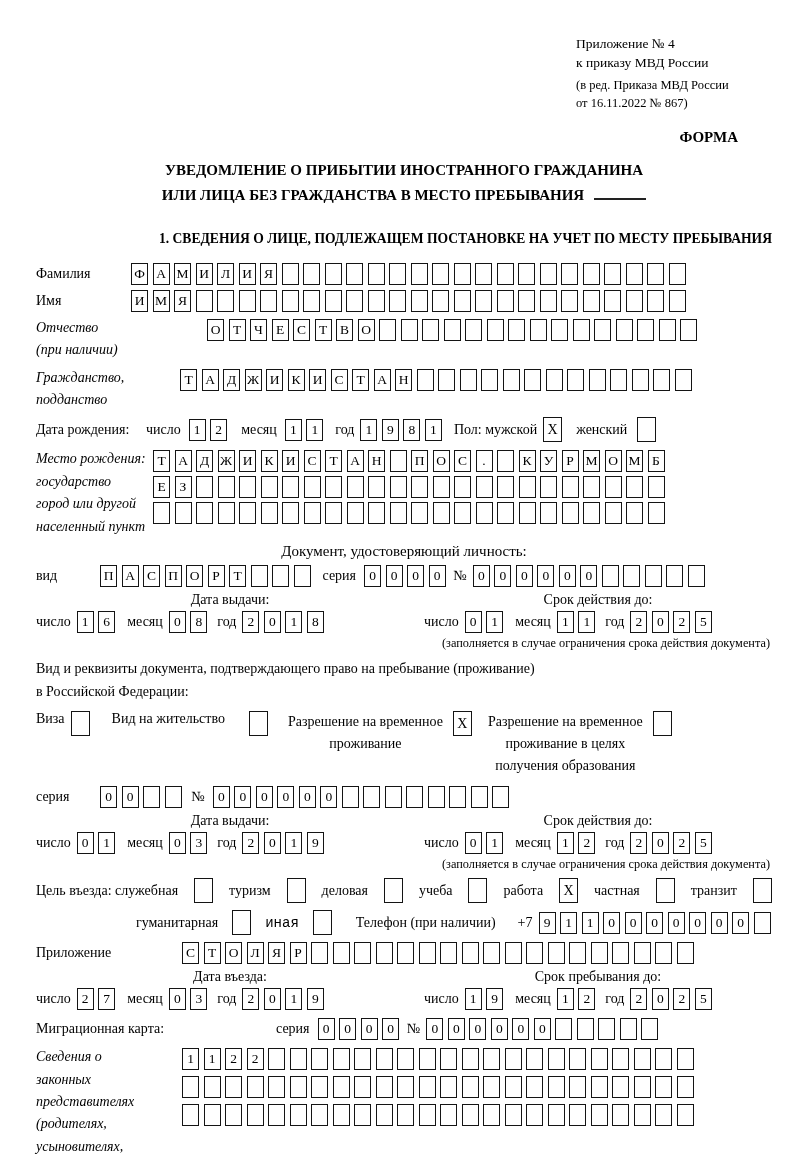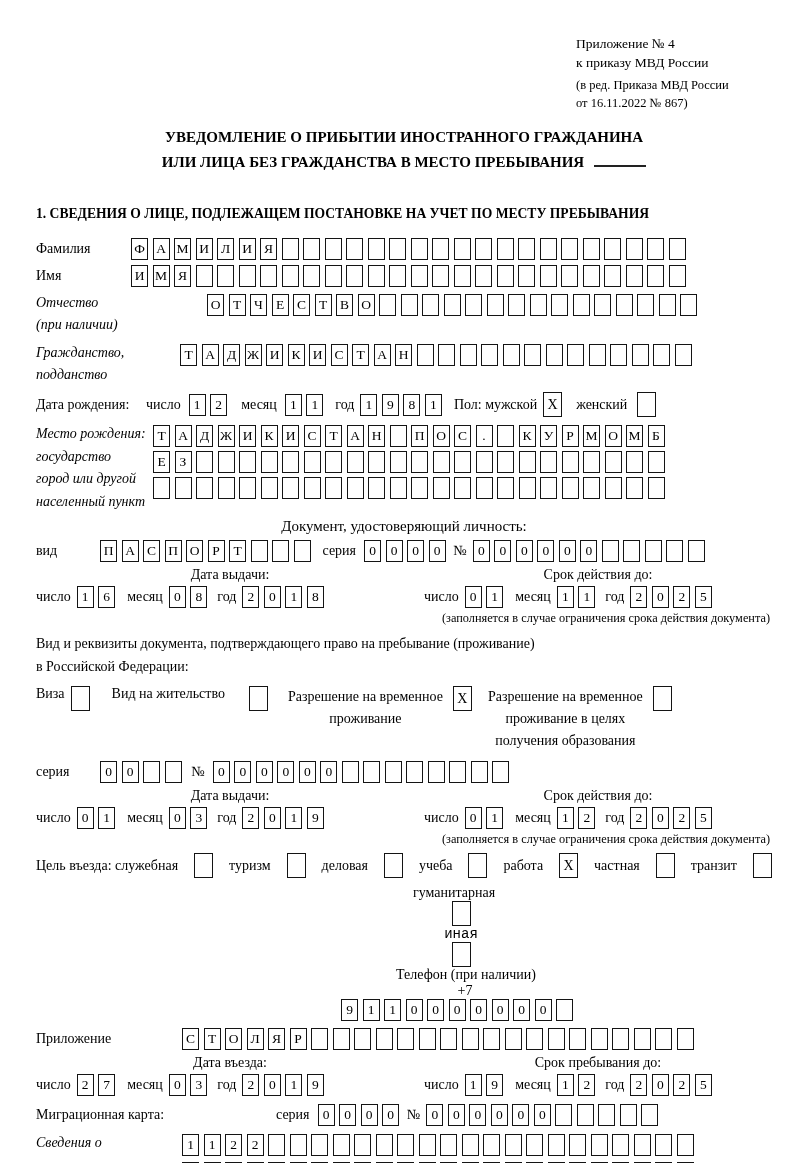--- a/index.html
+++ b/index.html
@@ -7,21 +7,21 @@
   .page {
     width:800px; height:1163px; background:#fff; color:#000;
     font-family:"Liberation Serif", serif;
     padding:34px 28px 0 36px; overflow:hidden; position:relative;
   }
   .annex { margin-left:auto; width:196px; font-size:13.5px; line-height:1.42; }
   .annex .small { font-size:12.5px; margin-top:5px; line-height:1.42; }
   .forma { text-align:right; padding-right:34px; font-weight:bold; font-size:15px; margin-top:16px; }
   .title { text-align:center; font-weight:bold; font-size:15px; margin-top:12px; line-height:1.7; }
   .blank-line { display:inline-block; width:52px; border-bottom:2px solid #222; height:0.95em; margin-left:10px; }
-  .sec1 { text-align:left; font-weight:bold; font-size:13.6px; margin-top:30px; margin-bottom:16px; }
+  .sec1 { text-align:right; font-weight:bold; font-size:13.6px; margin-top:22px; margin-bottom:16px; }
   .frow { display:flex; align-items:center; margin-bottom:5px; font-size:14px; }
   .frow.top { align-items:flex-start; }
   .lbl { flex:0 0 auto; }
   .lines { line-height:1.6;font-style:italic; }
   .cells { display:inline-flex; gap:4.5px; flex-wrap:nowrap; }
   .cell {
     flex:0 0 auto; width:17px; height:22px; border:1.6px solid #141414;
     display:flex; align-items:center; justify-content:center;
     font-size:13.5px;
   }
@@ -32,37 +32,38 @@
   .dhead .h2 { flex:1; text-align:center; }
   .drow { display:flex; align-items:center; font-size:14px; margin-top:3px; }
   .dgroup { display:flex; align-items:center; }
   .dgroup .w { margin:0 6px 0 0; }
   .note { font-size:12.3px; text-align:right; padding-right:2px; margin-top:3px; margin-bottom:6px; }
   .para { font-size:14px; line-height:1.65; margin-top:4px; }
   .permit-row { display:flex; align-items:flex-start; margin-top:8px; margin-bottom:10px; font-size:14px; }
   .permit-item { display:flex; align-items:flex-start; }
   .prelines { white-space:pre-line; text-align:center; line-height:1.55; }
   .purpose { display:flex; align-items:center; justify-content:space-between; font-size:14px; margin-top:6px; }
-  .purpose2 { display:flex; align-items:center; font-size:14px; margin-top:7px; padding-left:100px;flex-direction:column; }
+  .purpose2 { display:flex; align-items:center; font-size:14px; margin-top:7px; padding-left:100px; }
   .gap6 { margin-left:6px; } .gap10 { margin-left:10px; } .gap14 { margin-left:14px;font-family:Liberation Mono, monospace; }
 </style>
 </head>
 <body>
 
 <div class="page">
 
   <div class="annex">
     <div>Приложение № 4</div>
     <div>к приказу МВД России</div>
     <div class="small">
       <div>(в ред. Приказа МВД России</div>
       <div>от 16.11.2022 № 867)</div>
     </div>
   </div>
 
+  <div class="forma">ФОРМА</div>
 
   <div class="title">
     <div>УВЕДОМЛЕНИЕ О ПРИБЫТИИ ИНОСТРАННОГО ГРАЖДАНИНА</div>
     <div>
       <span>ИЛИ ЛИЦА БЕЗ ГРАЖДАНСТВА В МЕСТО ПРЕБЫВАНИЯ</span><span class="blank-line"></span>
     </div>
   </div>
 
   <div class="sec1">1. СВЕДЕНИЯ О ЛИЦЕ, ПОДЛЕЖАЩЕМ ПОСТАНОВКЕ НА УЧЕТ ПО МЕСТУ ПРЕБЫВАНИЯ</div>
 

